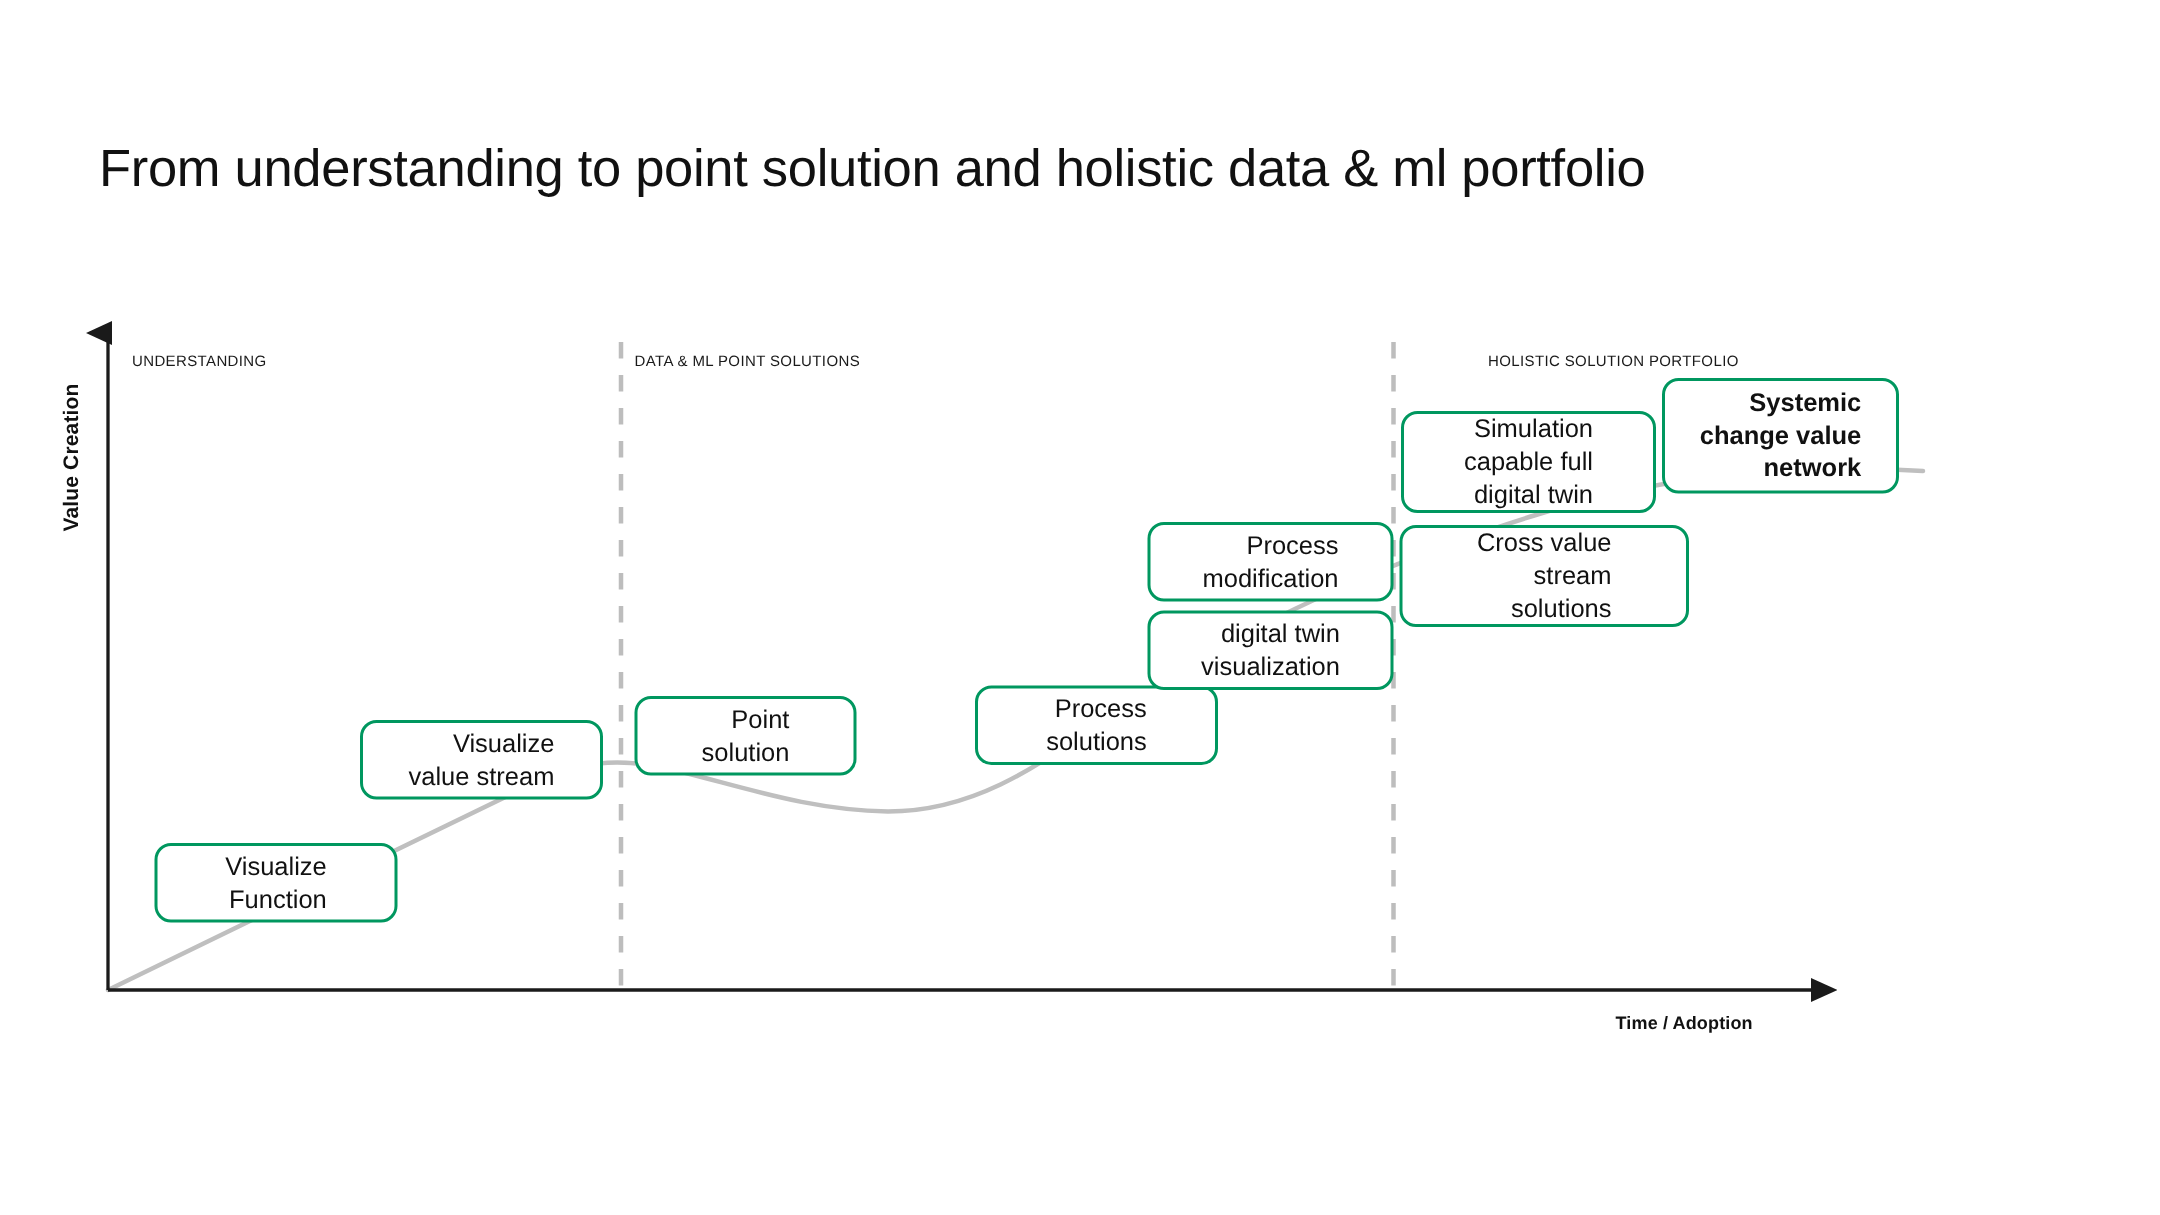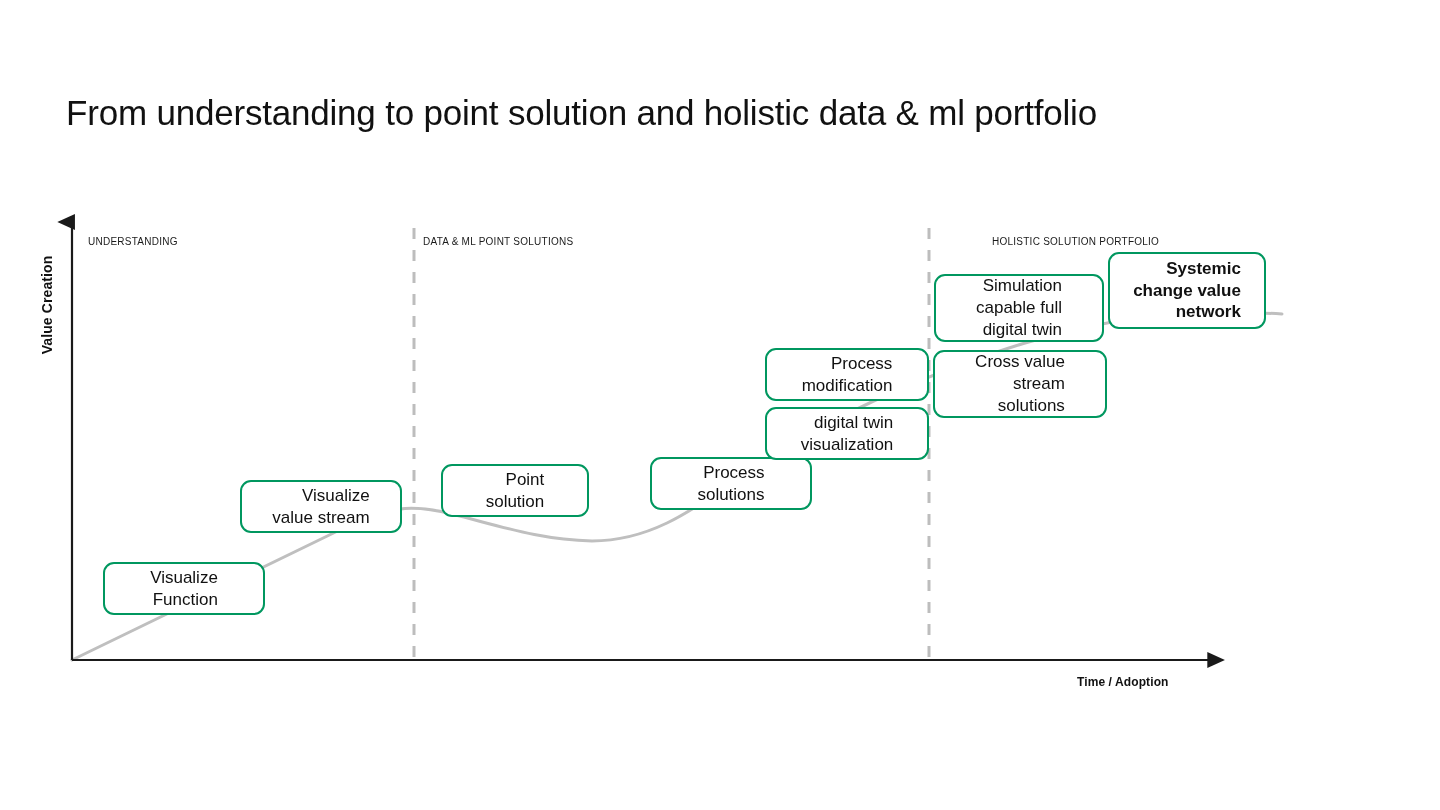--- a/index.html
+++ b/index.html
@@ -161,41 +161,41 @@
     <div class="node-box" style="left:103px; top:530px; width:162px; height:53px; z-index:6;">
       <span class="node-text">Visualize
 Function</span>
     </div>
 
     <div class="node-box" style="left:240px; top:448px; width:162px; height:53px; z-index:6;">
       <span class="node-text">Visualize
 value stream</span>
     </div>
 
-    <div class="node-box" style="left:441px; top:432px; width:148px; height:53px; z-index:6;">
+    <div class="node-box" style="left:423px; top:432px; width:148px; height:53px; z-index:6;">
       <span class="node-text">Point
 solution</span>
     </div>
 
     <div class="node-box" style="left:650px; top:425px; width:162px; height:53px; z-index:6;">
       <span class="node-text">Process
 solutions</span>
     </div>
 
     <div class="node-box" style="left:765px; top:375px; width:164px; height:53px; z-index:7;">
       <span class="node-text">digital twin
 visualization</span>
     </div>
 
     <div class="node-box" style="left:765px; top:316px; width:164px; height:53px; z-index:8;">
       <span class="node-text">Process
 modification</span>
     </div>
 
-    <div class="node-box" style="left:933px; top:318px; width:174px; height:68px; z-index:7;">
+    <div class="node-box" style="left:933px; top:318px; width:193px; height:68px; z-index:7;">
       <span class="node-text">Cross value
 stream
 solutions</span>
     </div>
 
     <div class="node-box" style="left:934px; top:242px; width:170px; height:68px; z-index:8;">
       <span class="node-text">Simulation
 capable full
 digital twin</span>
     </div>

